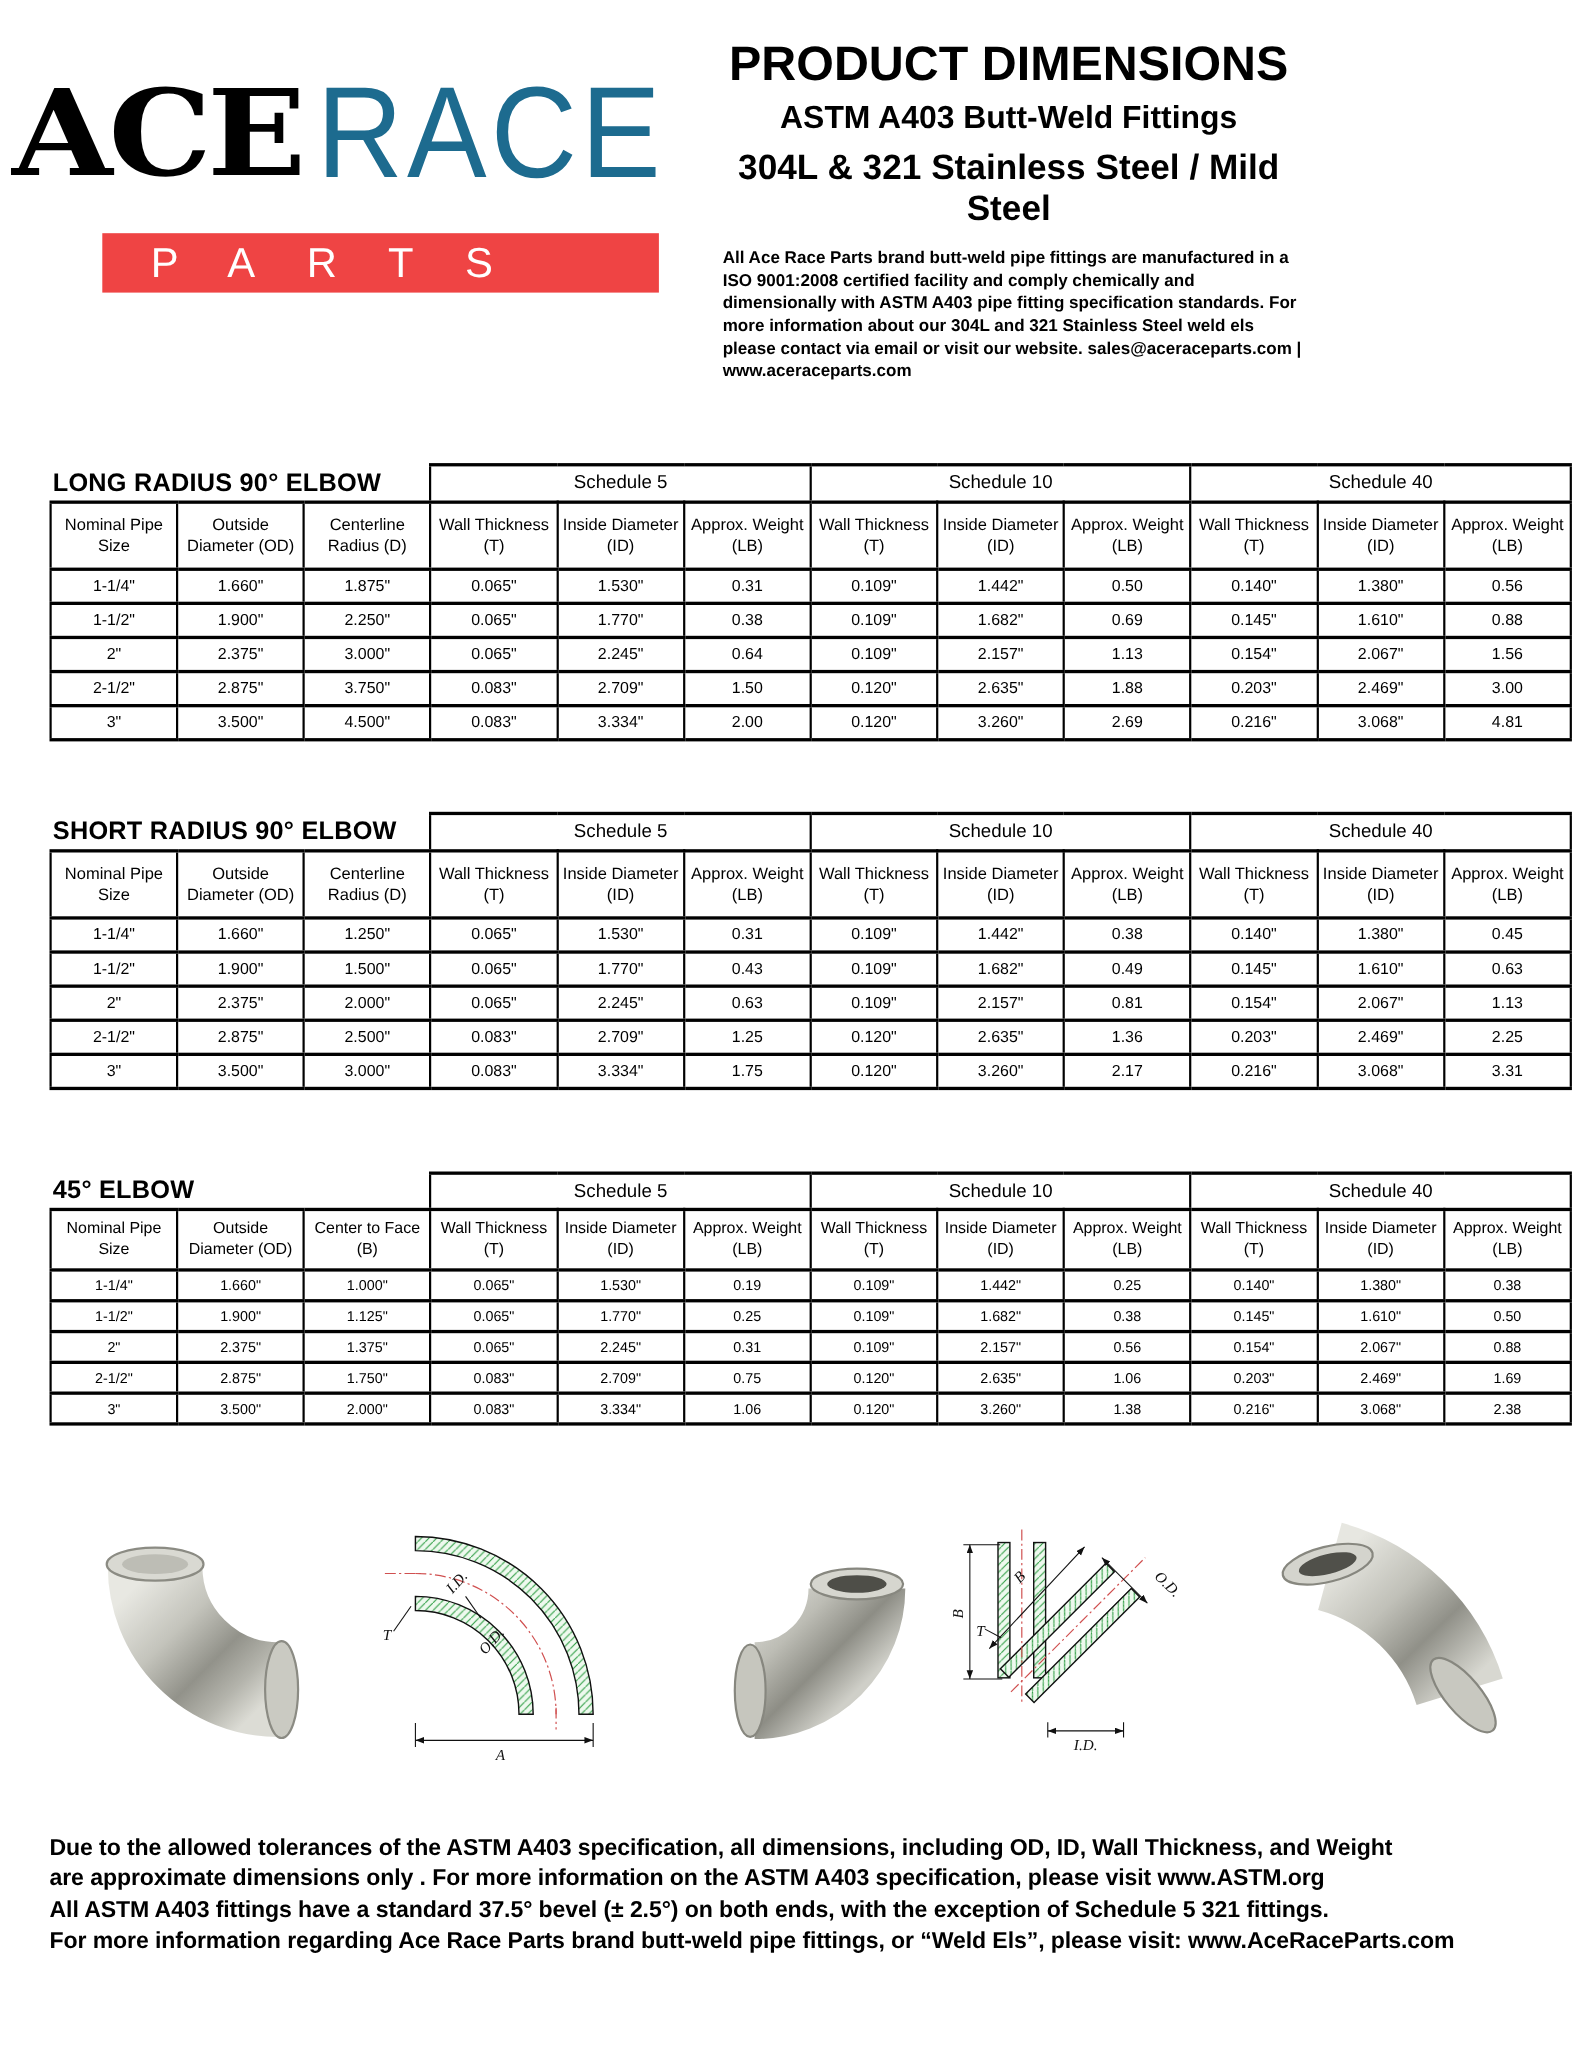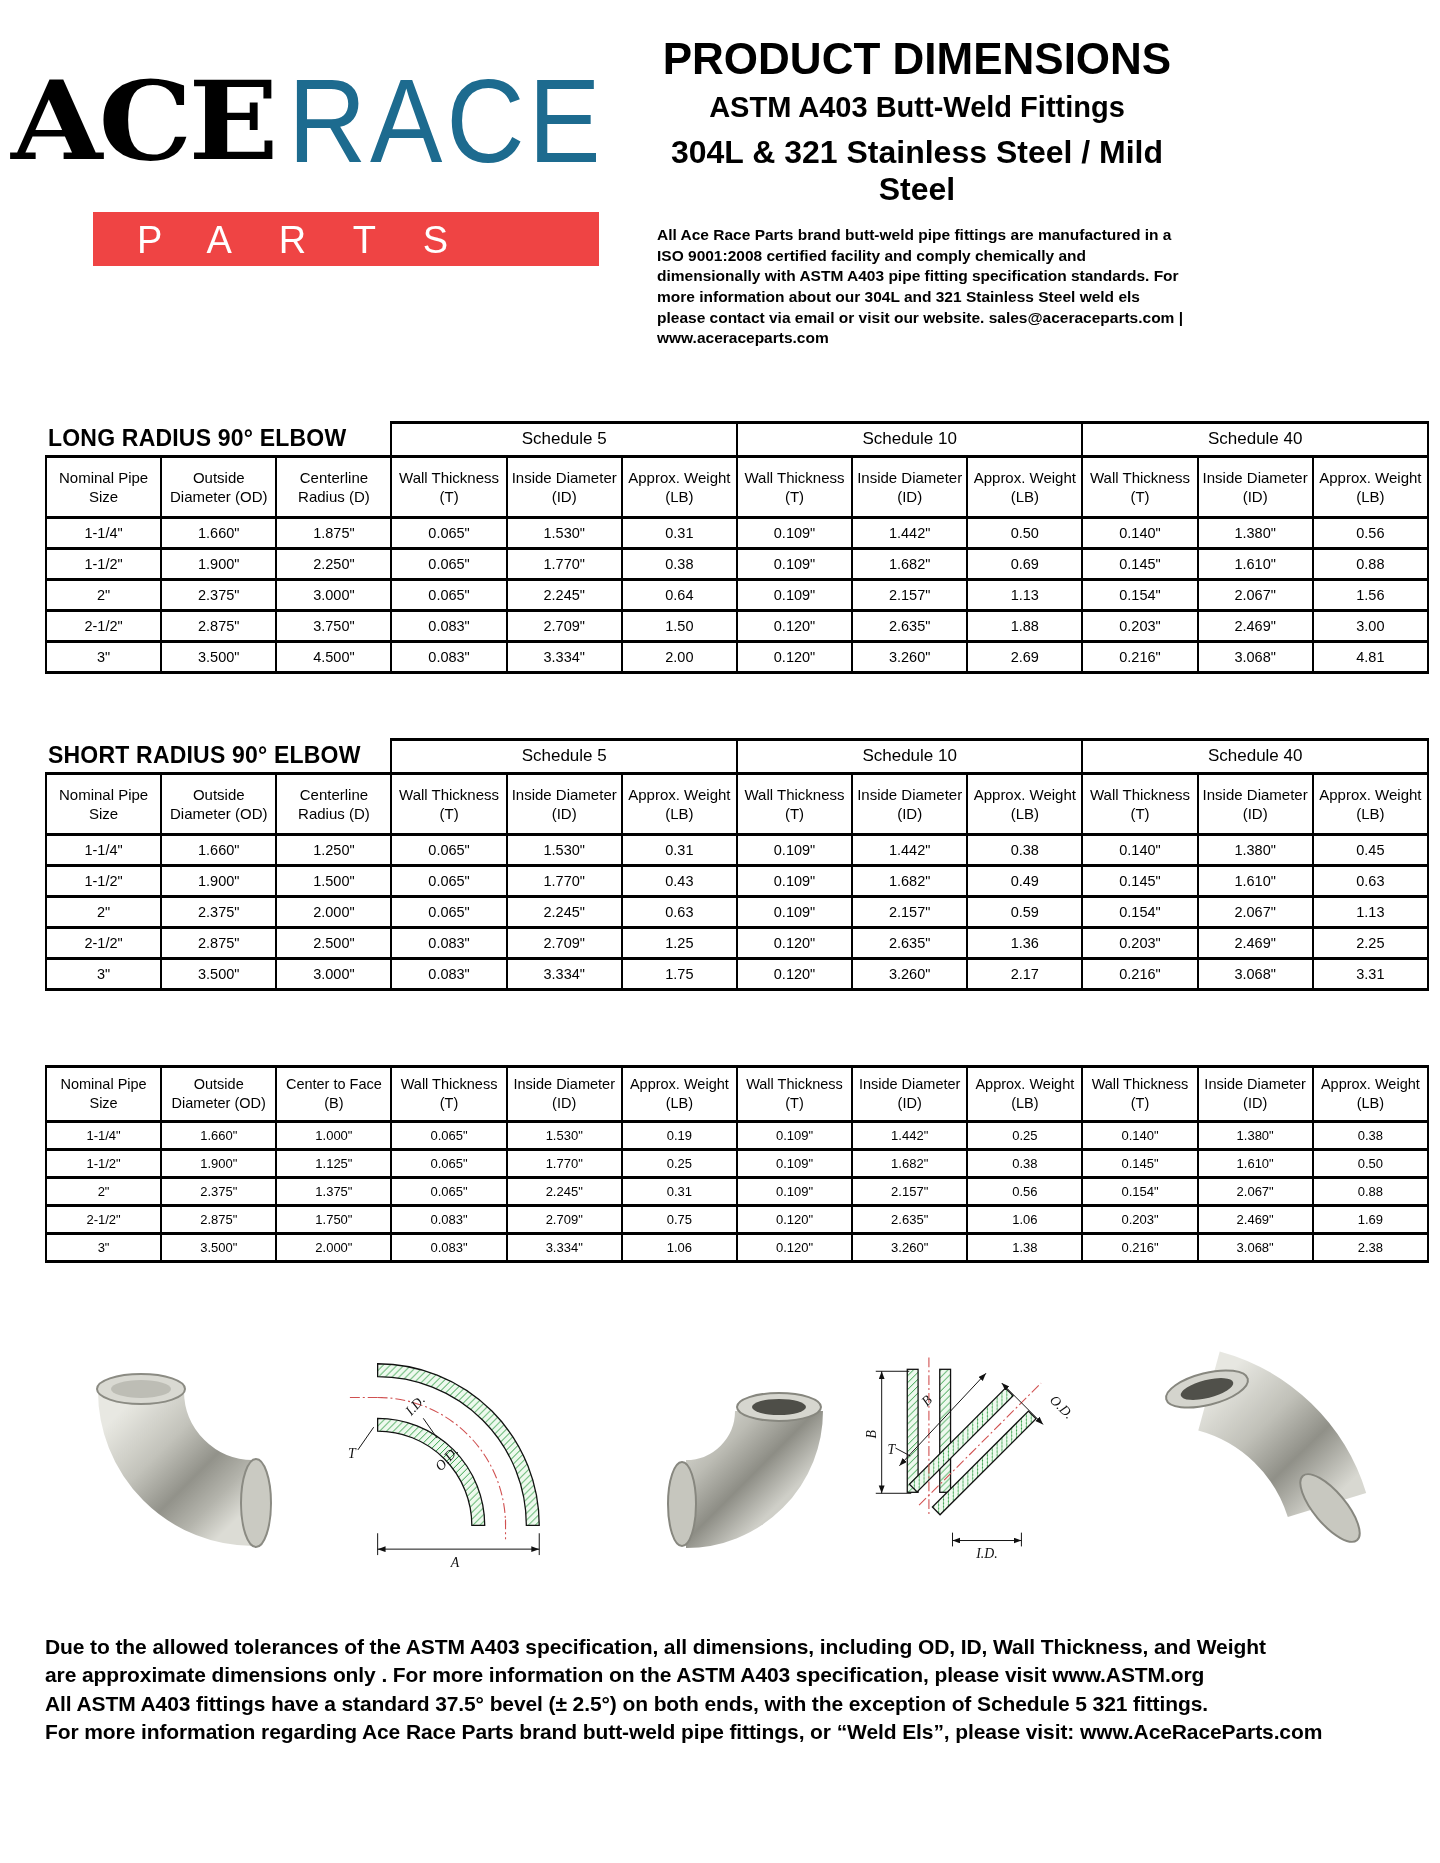--- a/index.html
+++ b/index.html
@@ -245,21 +245,21 @@
           </tr>
           <tr>
             <td>2"</td>
             <td>2.375"</td>
             <td>2.000"</td>
             <td>0.065"</td>
             <td>2.245"</td>
             <td>0.63</td>
             <td>0.109"</td>
             <td>2.157"</td>
-            <td>0.59</td>
+            <td>0.81</td>
             <td>0.154"</td>
             <td>2.067"</td>
             <td>1.13</td>
           </tr>
           <tr>
             <td>2-1/2"</td>
             <td>2.875"</td>
             <td>2.500"</td>
             <td>0.083"</td>
             <td>2.709"</td>
@@ -284,20 +284,26 @@
             <td>0.216"</td>
             <td>3.068"</td>
             <td>3.31</td>
           </tr>
         </tbody>
       </table>
   </section>
   <section class="tblsec" id="sec-2">
     <table class="spec compact">
         <tbody>
+          <tr>
+            <td colspan="3" class="title-cell"><span class="tbl-title">45° ELBOW</span></td>
+            <th colspan="3" class="sched">Schedule 5</th>
+            <th colspan="3" class="sched">Schedule 10</th>
+            <th colspan="3" class="sched">Schedule 40</th>
+          </tr>
           <tr>
             <th class="colhead">Nominal Pipe Size</th>
             <th class="colhead">Outside Diameter (OD)</th>
             <th class="colhead">Center to Face (B)</th>
             <th class="colhead">Wall Thickness (T)</th>
             <th class="colhead">Inside Diameter (ID)</th>
             <th class="colhead">Approx. Weight (LB)</th>
             <th class="colhead">Wall Thickness (T)</th>
             <th class="colhead">Inside Diameter (ID)</th>
             <th class="colhead">Approx. Weight (LB)</th>

